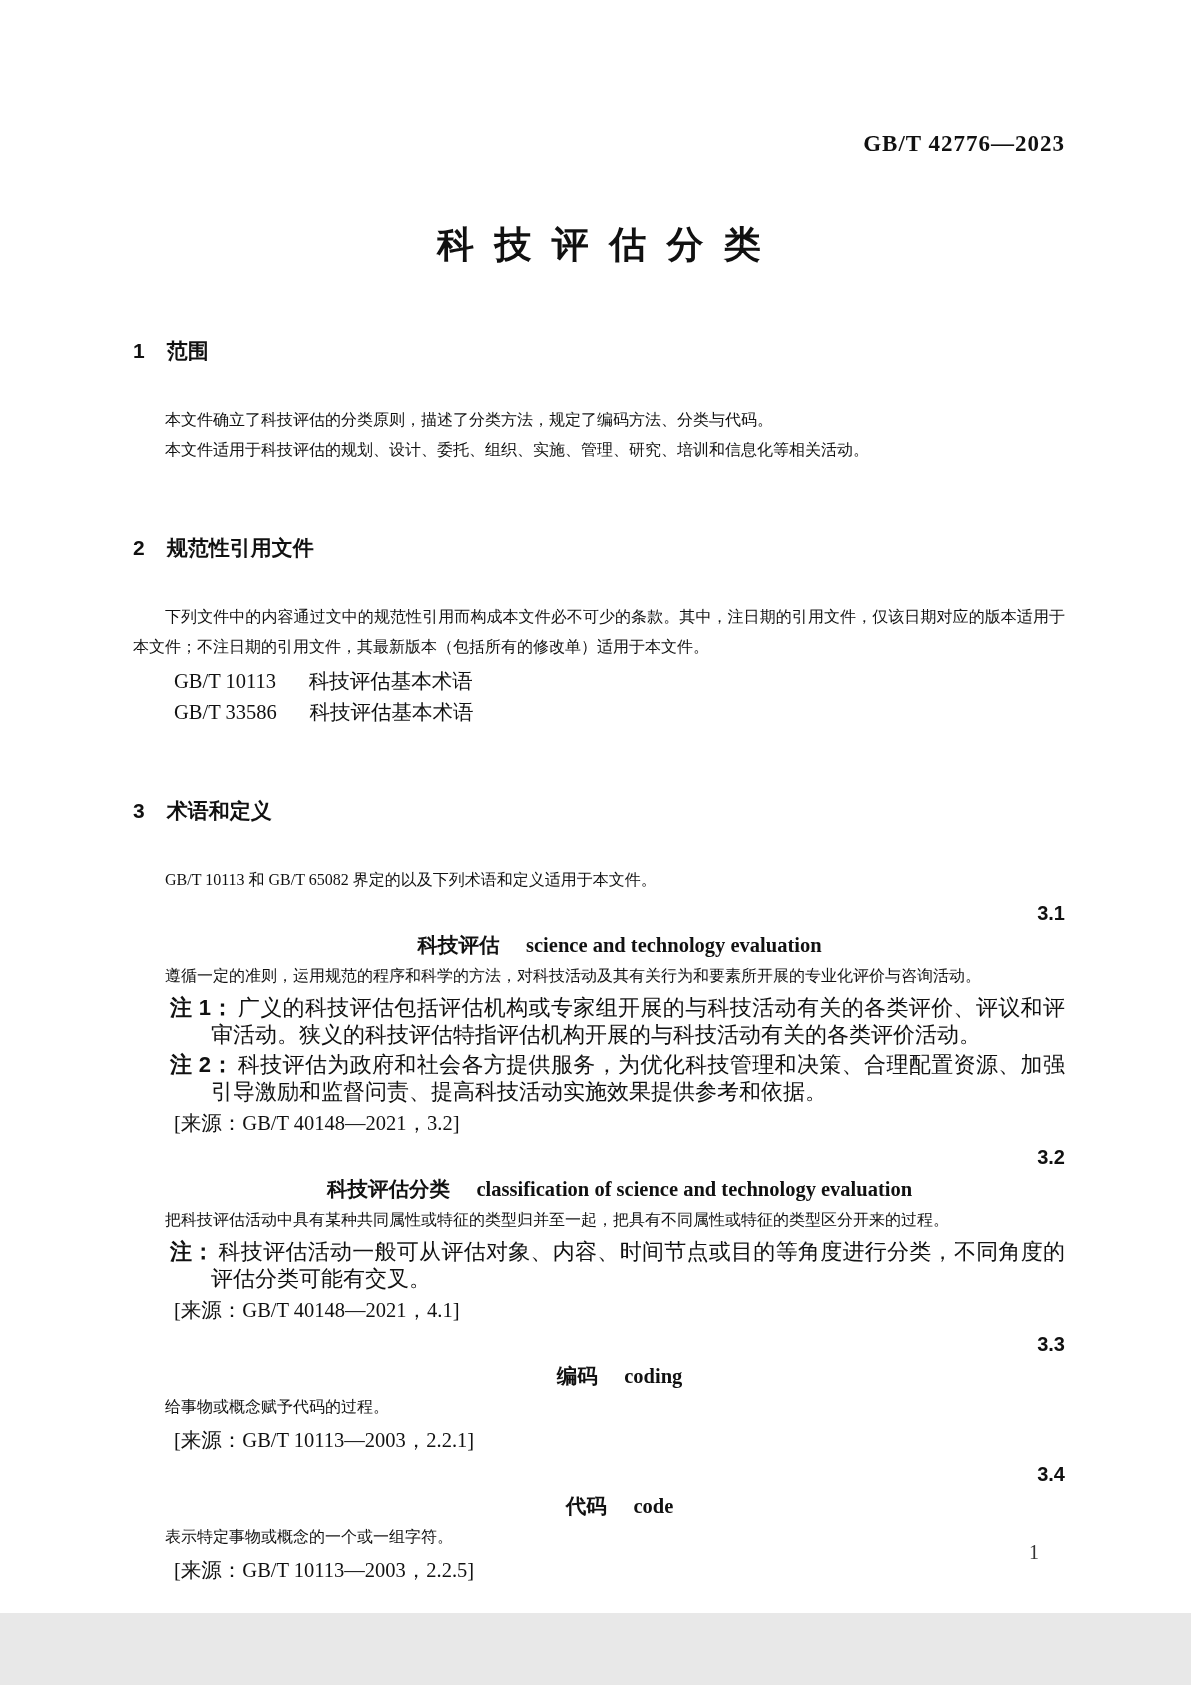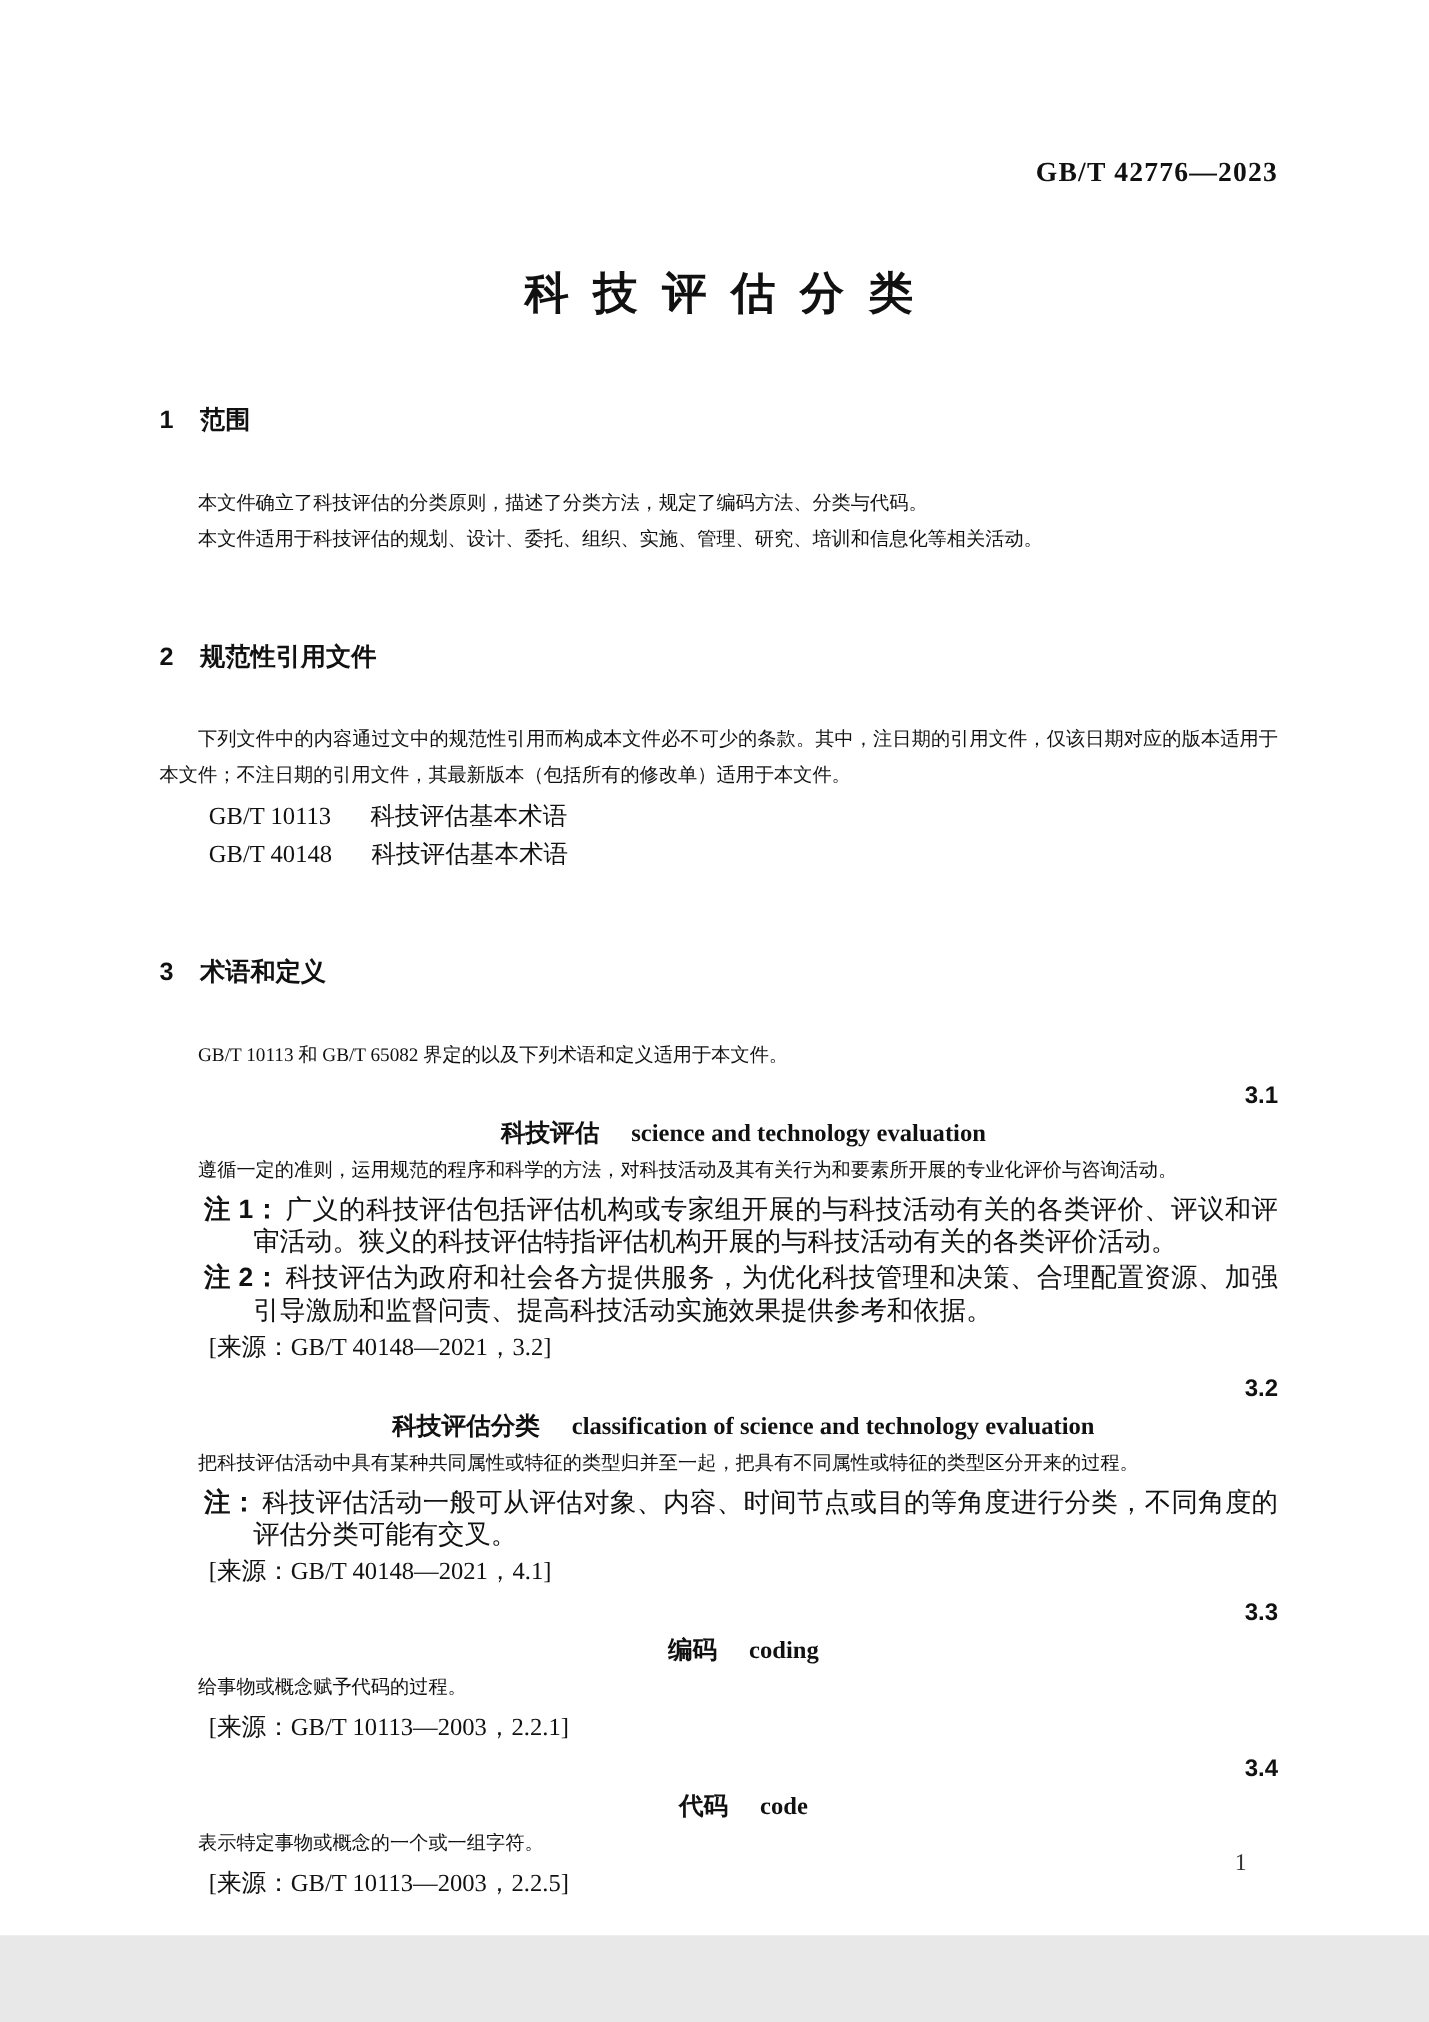--- a/index.html
+++ b/index.html
@@ -137,21 +137,21 @@
 
     <h2 class="clause-heading">
       <span class="clause-num">2</span><span>规范性引用文件</span>
     </h2>
     <p class="para first-after-heading">下列文件中的内容通过文中的规范性引用而构成本文件必不可少的条款。其中，注日期的引用文件，仅该日期对应的版本适用于本文件；不注日期的引用文件，其最新版本（包括所有的修改单）适用于本文件。</p>
     <div class="refs-block">
       <p class="ref-line">
         <span>GB/T 10113</span><span class="ref-title">科技评估基本术语</span>
       </p>
       <p class="ref-line">
-        <span>GB/T 40148</span><span class="ref-title">科技评估基本术语</span>
+        <span>GB/T 33586</span><span class="ref-title">科技评估基本术语</span>
       </p>
     </div>
 
     <h2 class="clause-heading">
       <span class="clause-num">3</span><span>术语和定义</span>
     </h2>
     <p class="para first-after-heading">GB/T 10113 和 GB/T 65082 界定的以及下列术语和定义适用于本文件。</p>
 
     <div>
       <div class="term-id">3.1</div>

